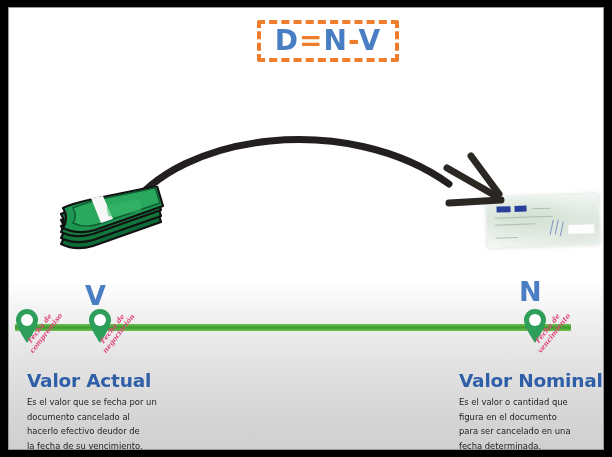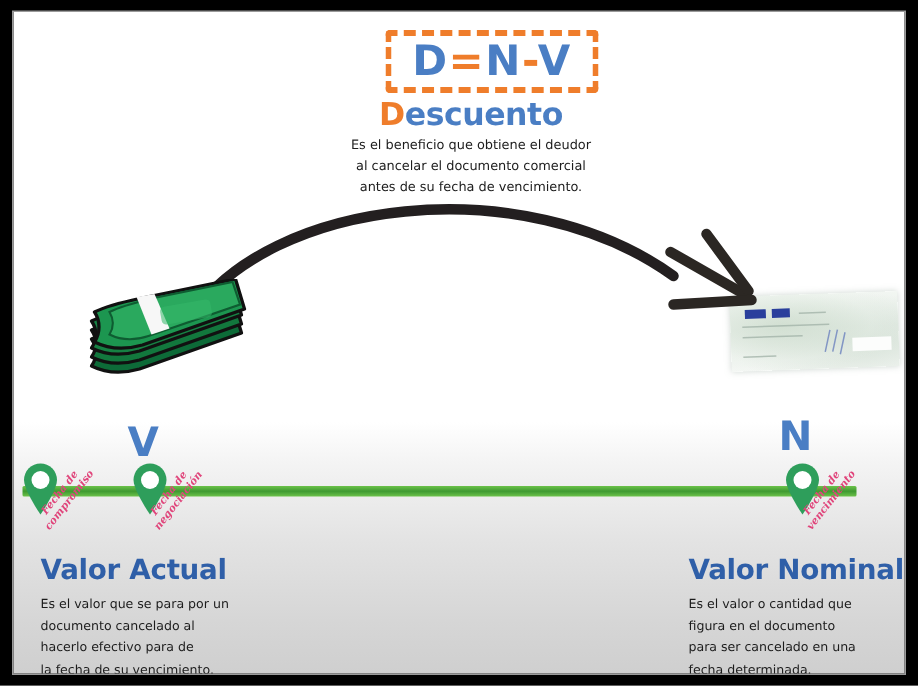--- a/index.html
+++ b/index.html
@@ -228,28 +228,20 @@
 
 <div id="slide">
   <div id="canvas">
 
     <div id="formula-box">
       <div id="formula-text">
         <span class="f-blue">D</span><span class="f-orange">=</span><span class="f-blue">N</span><span class="f-orange">-</span><span class="f-blue">V</span>
       </div>
     </div>
 
-    <div id="descuento-block">
-      <div id="descuento-title"><span class="initial">D</span><span>escuento</span></div>
-      <div class="desc-body">
-        <div>Es el beneficio que obtiene el deudor</div>
-        <div>al cancelar el documento comercial</div>
-        <div>antes de su fecha de vencimiento.</div>
-      </div>
-    </div>
 
     <svg id="arrow-svg" viewBox="0 0 400 110">
       <path d="M 8 86 C 60 6, 230 -14, 330 58" fill="none" stroke="#231f20" stroke-width="7" stroke-linecap="round"></path>
     </svg>
 
     <svg id="money" viewBox="0 0 120 80">
       <g stroke="#111111" stroke-width="2.2" stroke-linejoin="round">
         <path d="M14 40 C22 36, 30 34, 44 31 L108 16 L114 36 L46 60 C32 64, 22 62, 14 58 C18 52, 18 46, 14 40 Z" fill="#0d6b38"></path>
         <path d="M14 34 C22 30, 30 28, 44 25 L108 10 L114 30 L46 54 C32 58, 22 56, 14 52 C18 46, 18 40, 14 34 Z" fill="#12773d"></path>
         <path d="M14 28 C22 24, 30 22, 44 19 L108 4 L114 24 L46 48 C32 52, 22 50, 14 46 C18 40, 18 34, 14 28 Z" fill="#168143"></path>
@@ -316,23 +308,23 @@
       </svg>
     </div>
     <div class="pin-label" style="left:521px;top:337px;">
       <div>Fecha de</div>
       <div>vencimiento</div>
     </div>
 
     <div class="value-block" id="valor-actual-block">
       <div class="value-title">Valor Actual</div>
       <div class="value-body">
-        <div>Es el valor que se para por un</div>
+        <div>Es el valor que se fecha por un</div>
         <div>documento cancelado al</div>
-        <div>hacerlo efectivo para de</div>
+        <div>hacerlo efectivo deudor de</div>
         <div>la fecha de su vencimiento.</div>
       </div>
     </div>
 
     <div class="value-block" id="valor-nominal-block">
       <div class="value-title">Valor Nominal</div>
       <div class="value-body">
         <div>Es el valor o cantidad que</div>
         <div>figura en el documento</div>
         <div>para ser cancelado en una</div>

